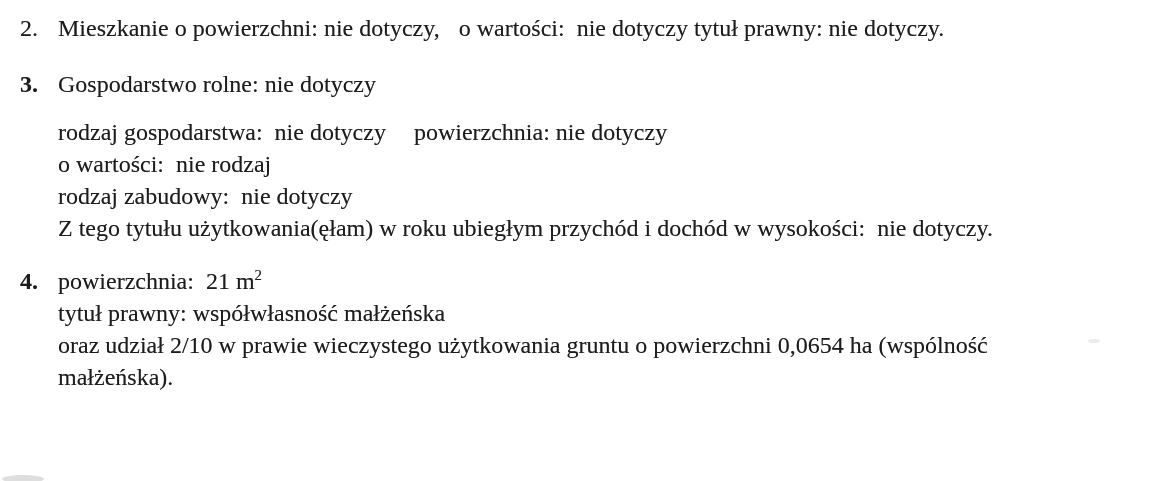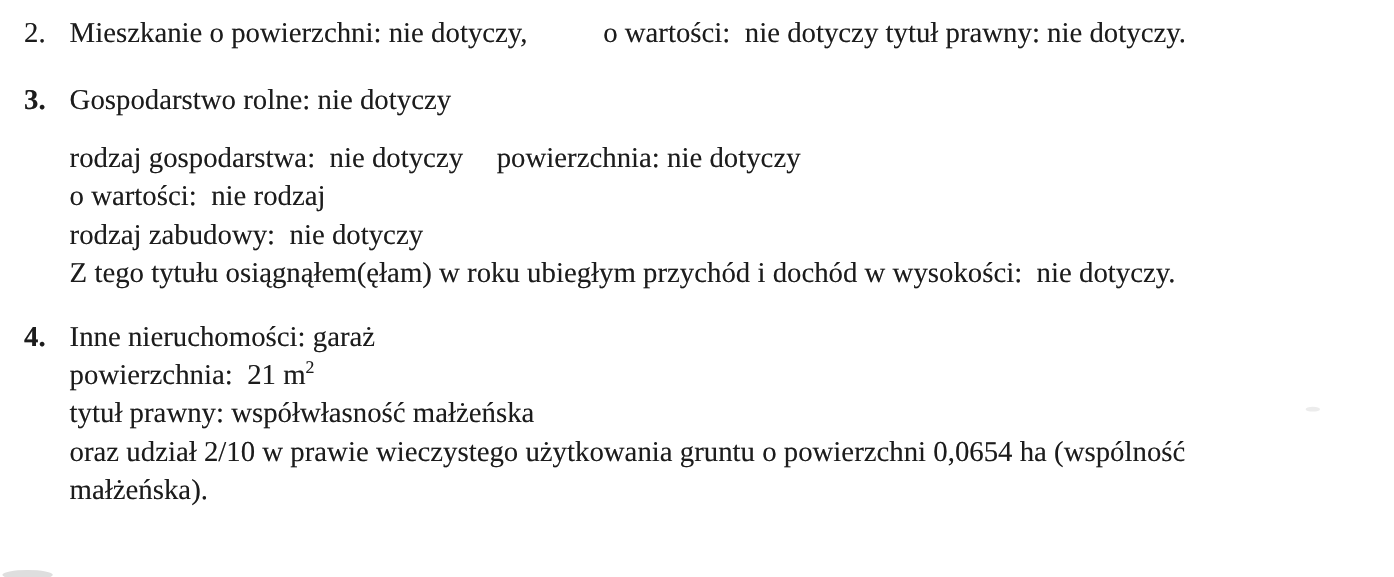--- a/index.html
+++ b/index.html
@@ -30,21 +30,21 @@
   .num {
     flex: none;
     margin-left: 20px;
     width: 38px;
     white-space: pre;
   }
   .num.bold { font-weight: bold; }
   .content { flex: 1; min-width: 0; }
   .line { white-space: pre-wrap; }
   .heading-gap { margin-bottom: 16px; }
-  .seg-gap-wide { margin-left: 63px; }
+  .seg-gap-wide { margin-left: 19px; }
   .seg-gap-mid  { margin-left: 28px; }
   sup.sq {
     font-size: 0.62em;
     line-height: 0;
     vertical-align: super;
   }
   
   .artifact {
     position: absolute;
     border-radius: 50%;
@@ -73,28 +73,27 @@
     </div>
   </div>
 
   <div class="item item-3">
     <div class="num bold">3.</div>
     <div class="content">
       <div class="line heading-gap">Gospodarstwo rolne: nie dotyczy</div>
       <div class="line"><span>rodzaj gospodarstwa:  nie dotyczy</span><span class="seg-gap-mid">powierzchnia: nie dotyczy</span></div>
       <div class="line">o wartości:  nie rodzaj</div>
       <div class="line">rodzaj zabudowy:  nie dotyczy</div>
-      <div class="line">Z tego tytułu osiągnąłem(ęłam) w roku ubiegłym przychód i dochód w wysokości:  nie dotyczy.</div>
+      <div class="line">Z tego tytułu użytkowania(ęłam) w roku ubiegłym przychód i dochód w wysokości:  nie dotyczy.</div>
     </div>
   </div>
 
   <div class="item item-4">
     <div class="num bold">4.</div>
     <div class="content">
-      <div class="line">Inne nieruchomości: garaż</div>
       <div class="line"><span>powierzchnia:  21 m</span><sup class="sq">2</sup></div>
       <div class="line">tytuł prawny: współwłasność małżeńska</div>
       <div class="line">oraz udział 2/10 w prawie wieczystego użytkowania gruntu o powierzchni 0,0654 ha (wspólność</div>
       <div class="line">małżeńska).</div>
     </div>
   </div>
 
   <div class="artifact artifact-right"></div>
   <div class="artifact artifact-bottom-left"></div>
 

